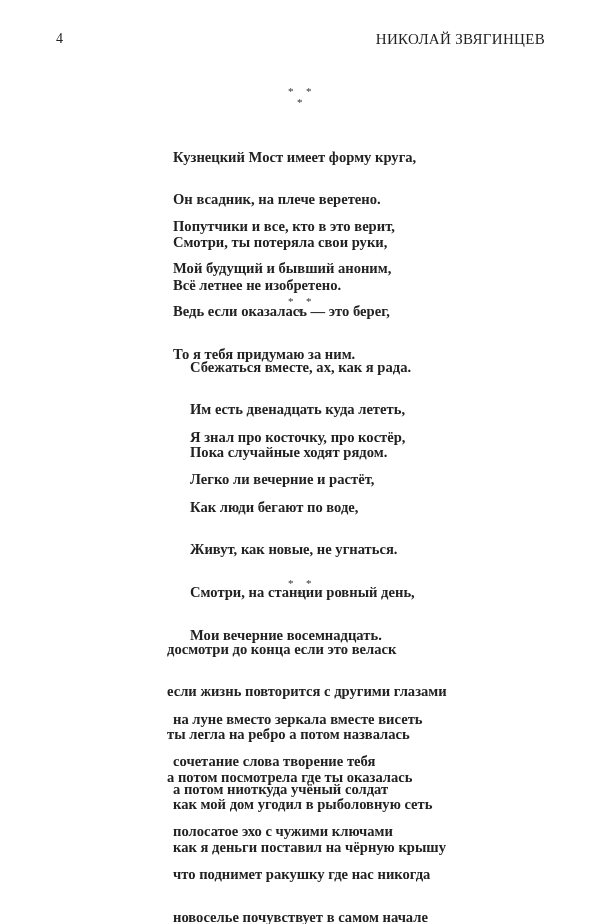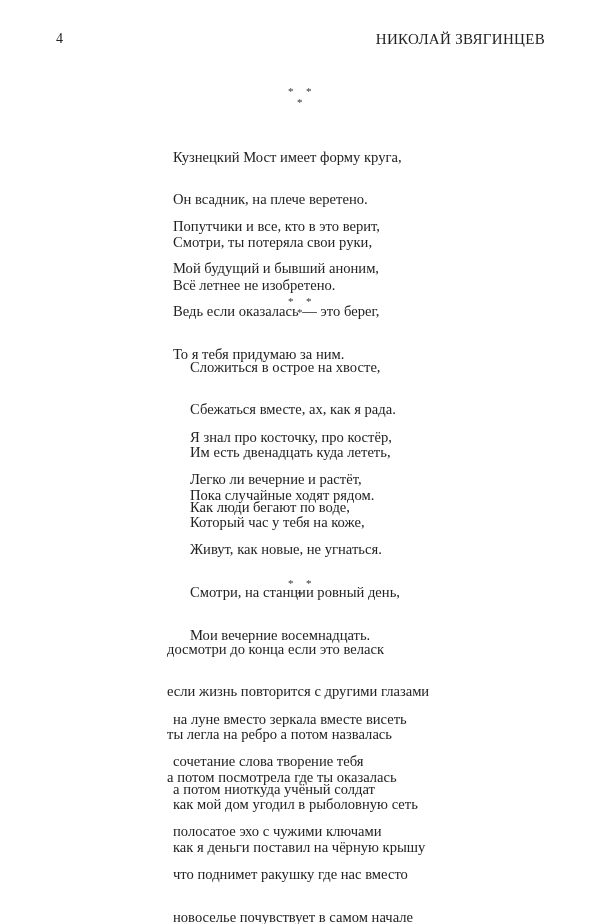--- a/index.html
+++ b/index.html
@@ -6,21 +6,21 @@
     body { width: 600px; height: 924px; position: relative; overflow: hidden;
       font-family: "Liberation Serif", "DejaVu Serif", serif; color: #222; }
     .page-num { position: absolute; left: 56px; top: 31px; font-size: 14px; }
     .running-head { position: absolute; right: 55px; top: 31px; font-size: 15px; letter-spacing: 0.3px; }
     .stars { position: absolute; width: 40px; height: 24px; }
     .stars span { position: absolute; font-size: 11px; line-height: 11px; color: #333; }
     .stars .s1 { left: 8px; top: 0; }
     .stars .s2 { left: 26px; top: 0; }
     .stars .s3 { left: 17px; top: 11px; }
     .stanza { position: absolute; font-size: 14.6px; line-height: 14.3px; white-space: pre; }
-    .stanza div { height: 14.3px; }
+    .stanza div { height: 14.3px; font-weight: bold; }
   </style>
 </head>
 <body>
 
 <div class="page-num">4</div>
 <div class="running-head">НИКОЛАЙ ЗВЯГИНЦЕВ</div>
 
 <div class="stars" style="left:280px; top:86px;">
   <span class="s1">*</span>
   <span class="s2">*</span>
@@ -38,29 +38,27 @@
   <div>Ведь если оказалась — это берег,</div>
   <div>То я тебя придумаю за ним.</div>
 </div>
 
 <div class="stars" style="left:280px; top:296px;">
   <span class="s1">*</span>
   <span class="s2">*</span>
   <span class="s3">*</span>
 </div>
 <div class="stanza" style="left:190px; top:331px;">
-  <div>Сложиться в острое на хвосте,</div>
   <div>Сбежаться вместе, ах, как я рада.</div>
   <div>Им есть двенадцать куда лететь,</div>
   <div>Пока случайные ходят рядом.</div>
 </div>
 <div class="stanza" style="left:190px; top:401px;">
   <div>Я знал про косточку, про костёр,</div>
   <div>Легко ли вечерние и растёт,</div>
-  <div>Который час у тебя на коже,</div>
 </div>
 <div class="stanza" style="left:190px; top:471px;">
   <div>Как люди бегают по воде,</div>
   <div>Живут, как новые, не угнаться.</div>
   <div>Смотри, на станции ровный день,</div>
   <div>Мои вечерние восемнадцать.</div>
 </div>
 
 <div class="stars" style="left:280px; top:578px;">
   <span class="s1">*</span>
@@ -75,15 +73,15 @@
 </div>
 <div class="stanza" style="left:173px; top:683px;">
   <div>на луне вместо зеркала вместе висеть</div>
   <div>сочетание слова творение тебя</div>
   <div>как мой дом угодил в рыболовную сеть</div>
   <div>как я деньги поставил на чёрную крышу</div>
 </div>
 <div class="stanza" style="left:173px; top:753px;">
   <div>а потом ниоткуда учёный солдат</div>
   <div>полосатое эхо с чужими ключами</div>
-  <div>что поднимет ракушку где нас вместо</div>
+  <div>что поднимет ракушку где нас никогда</div>
   <div>новоселье почувствует в самом начале</div>
 </div>
 
 </body></html>

